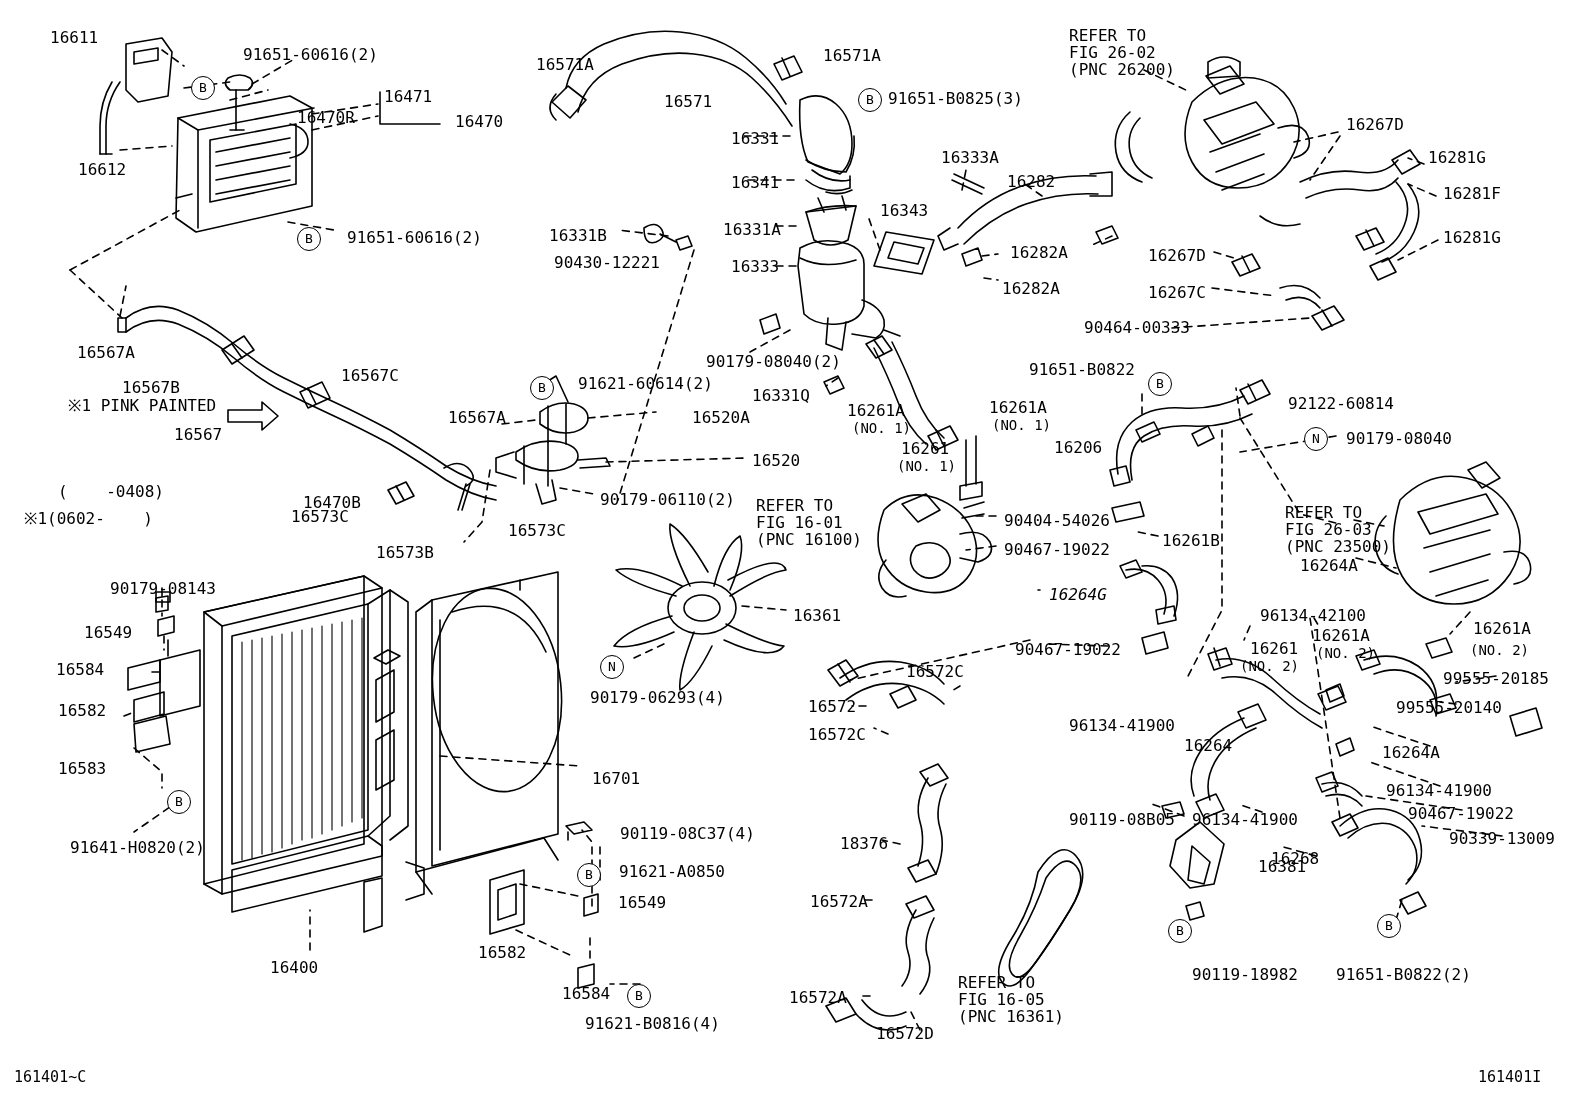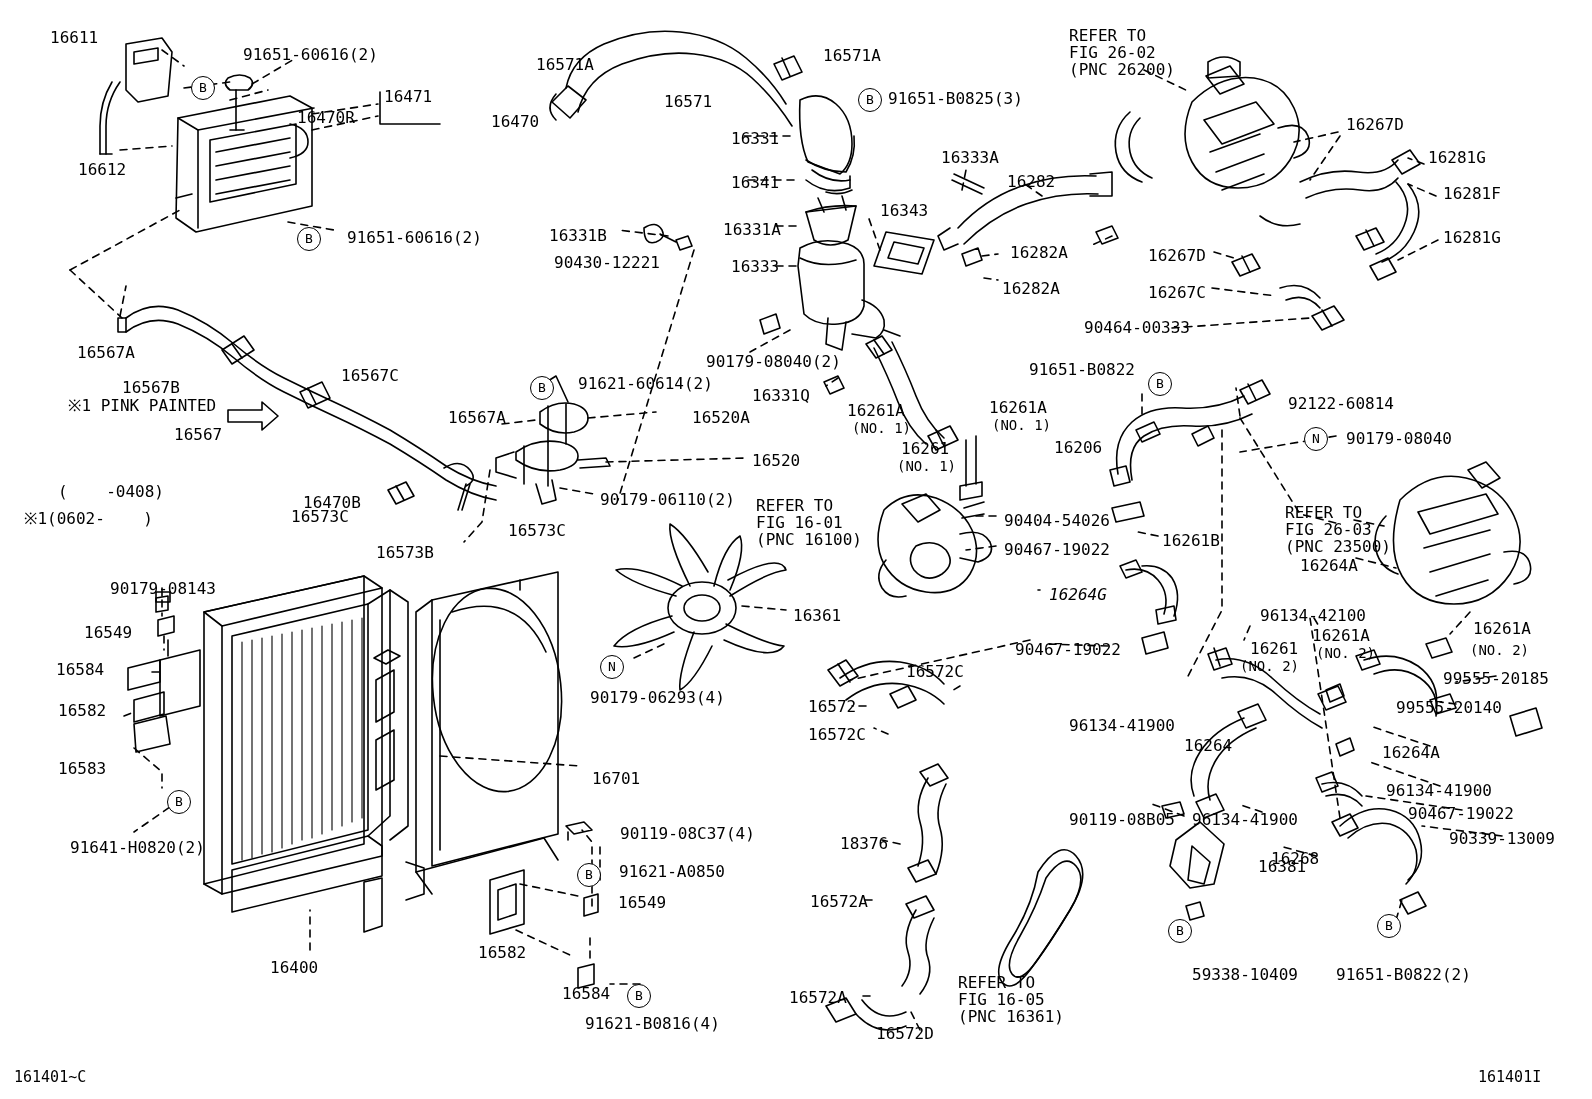--- a/index.html
+++ b/index.html
@@ -464,21 +464,21 @@
       <path d="M162 596 l0 -8"></path>
       <path d="M156 592 l14 0 l0 10 l-14 0 z"></path>
 
     </g>
   </svg>
 
   <div id="labels">
       <div class="lbl" style="left: 50px; top: 30px;">16611</div>
       <div class="lbl" style="left: 243px; top: 47px;">91651-60616(2)</div>
       <div class="lbl" style="left: 384px; top: 89px;">16471</div>
-      <div class="lbl" style="left: 455px; top: 114px; margin-left: 36px;">16470</div>
+      <div class="lbl" style="left: 455px; top: 114px;">16470</div>
       <div class="lbl" style="left: 297px; top: 110px;">16470R</div>
       <div class="lbl" style="left: 78px; top: 162px; text-align: right;">16612</div>
       <div class="lbl" style="left: 347px; top: 230px;">91651-60616(2)</div>
       <div class="lbl" style="left: 77px; top: 345px;">16567A</div>
       <div class="lbl" style="left: 122px; top: 380px;">16567B</div>
       <div class="lbl" style="left: 341px; top: 368px;">16567C</div>
       <div class="lbl" style="left: 174px; top: 427px;">16567</div>
       <div class="lbl" style="left: 303px; top: 495px;">16470B</div>
       <div class="lbl" style="left: 448px; top: 410px;">16567A</div>
       <div class="lbl" style="left: 578px; top: 376px;">91621-60614(2)</div>
@@ -556,21 +556,21 @@
       <div class="lbl" style="left: 1069px; top: 718px;">96134-41900</div>
       <div class="lbl" style="left: 1184px; top: 738px;">16264</div>
       <div class="lbl" style="left: 1382px; top: 745px;">16264A</div>
       <div class="lbl" style="left: 1386px; top: 783px;">96134-41900</div>
       <div class="lbl" style="left: 1408px; top: 806px;">90467-19022</div>
       <div class="lbl" style="left: 1449px; top: 831px;">90339-13009</div>
       <div class="lbl" style="left: 1192px; top: 812px;">96134-41900</div>
       <div class="lbl" style="left: 1069px; top: 812px;">90119-08B05</div>
       <div class="lbl" style="left: 1271px; top: 851px;">16268</div>
       <div class="lbl" style="left: 1258px; top: 859px;">16381</div>
-      <div class="lbl" style="left: 1192px; top: 967px;">59338-10409</div>
+      <div class="lbl" style="left: 1192px; top: 967px;">90119-18982</div>
       <div class="lbl" style="left: 1336px; top: 967px;">91651-B0822(2)</div>
       <div class="lbl" style="left: 906px; top: 664px;">16572C</div>
       <div class="lbl" style="left: 808px; top: 699px;">16572</div>
       <div class="lbl" style="left: 808px; top: 727px;">16572C</div>
       <div class="lbl" style="left: 840px; top: 836px;">18376</div>
       <div class="lbl" style="left: 810px; top: 894px;">16572A</div>
       <div class="lbl" style="left: 789px; top: 990px;">16572A</div>
       <div class="lbl" style="left: 876px; top: 1026px;">16572D</div>
     </div>
   <div id="notes">

